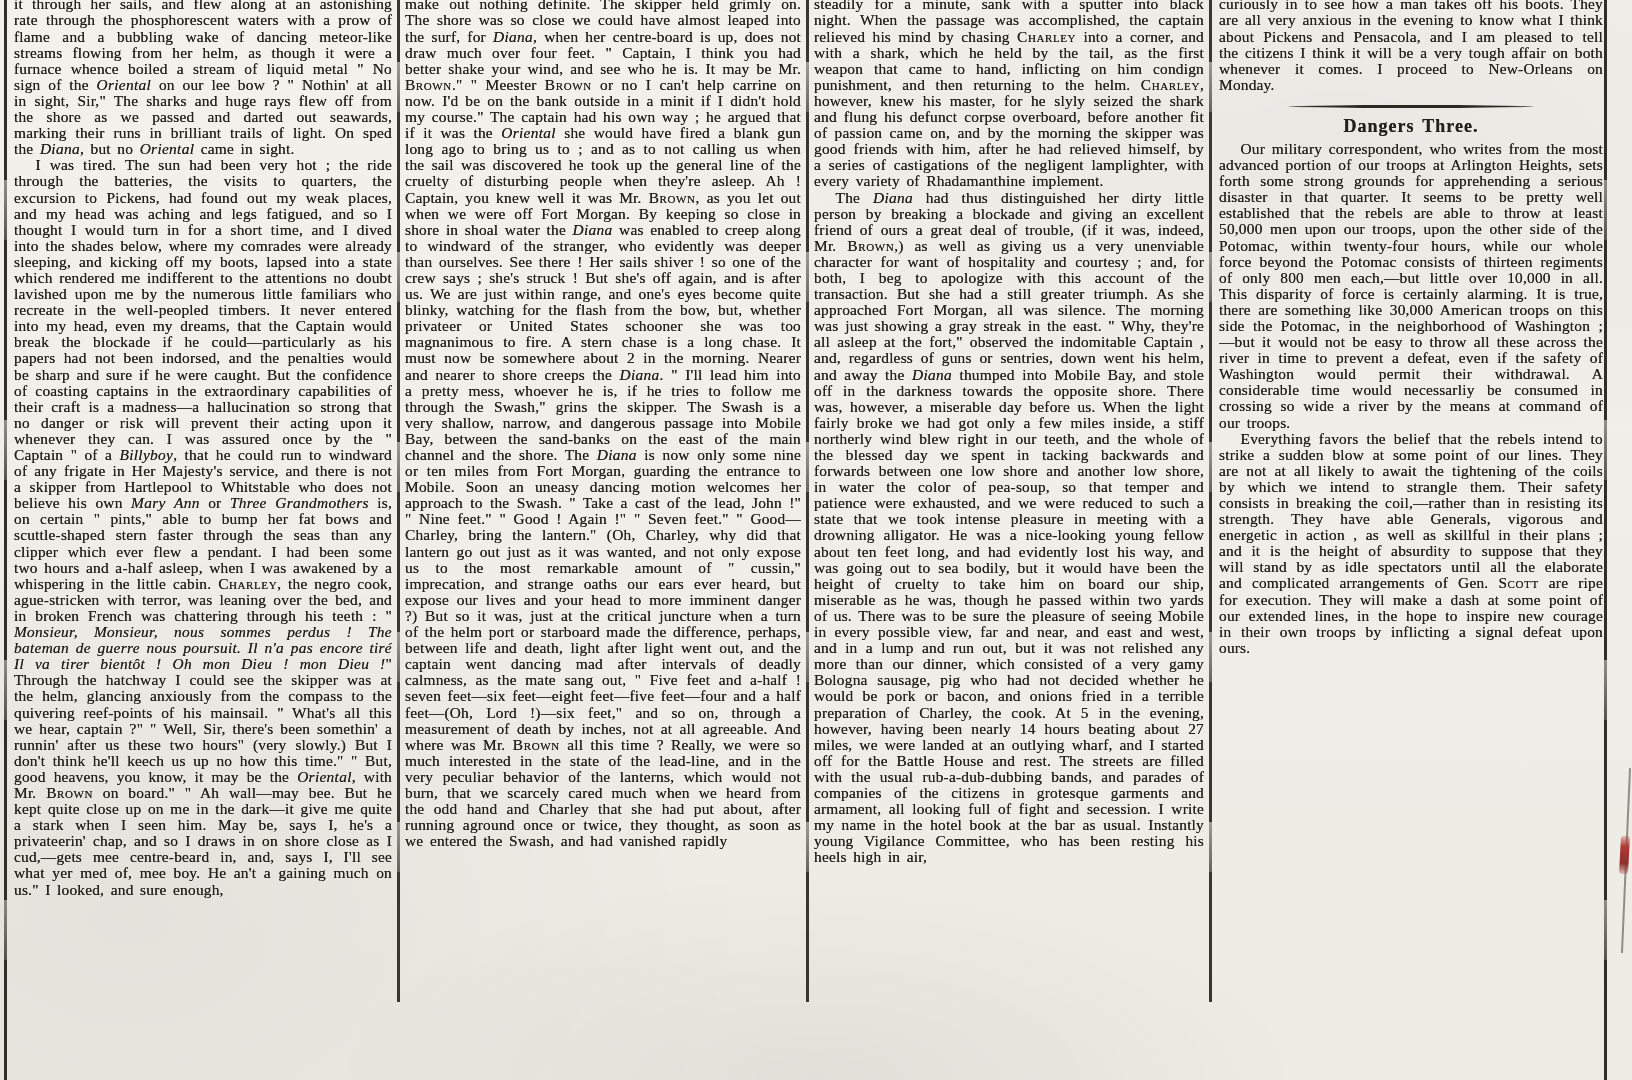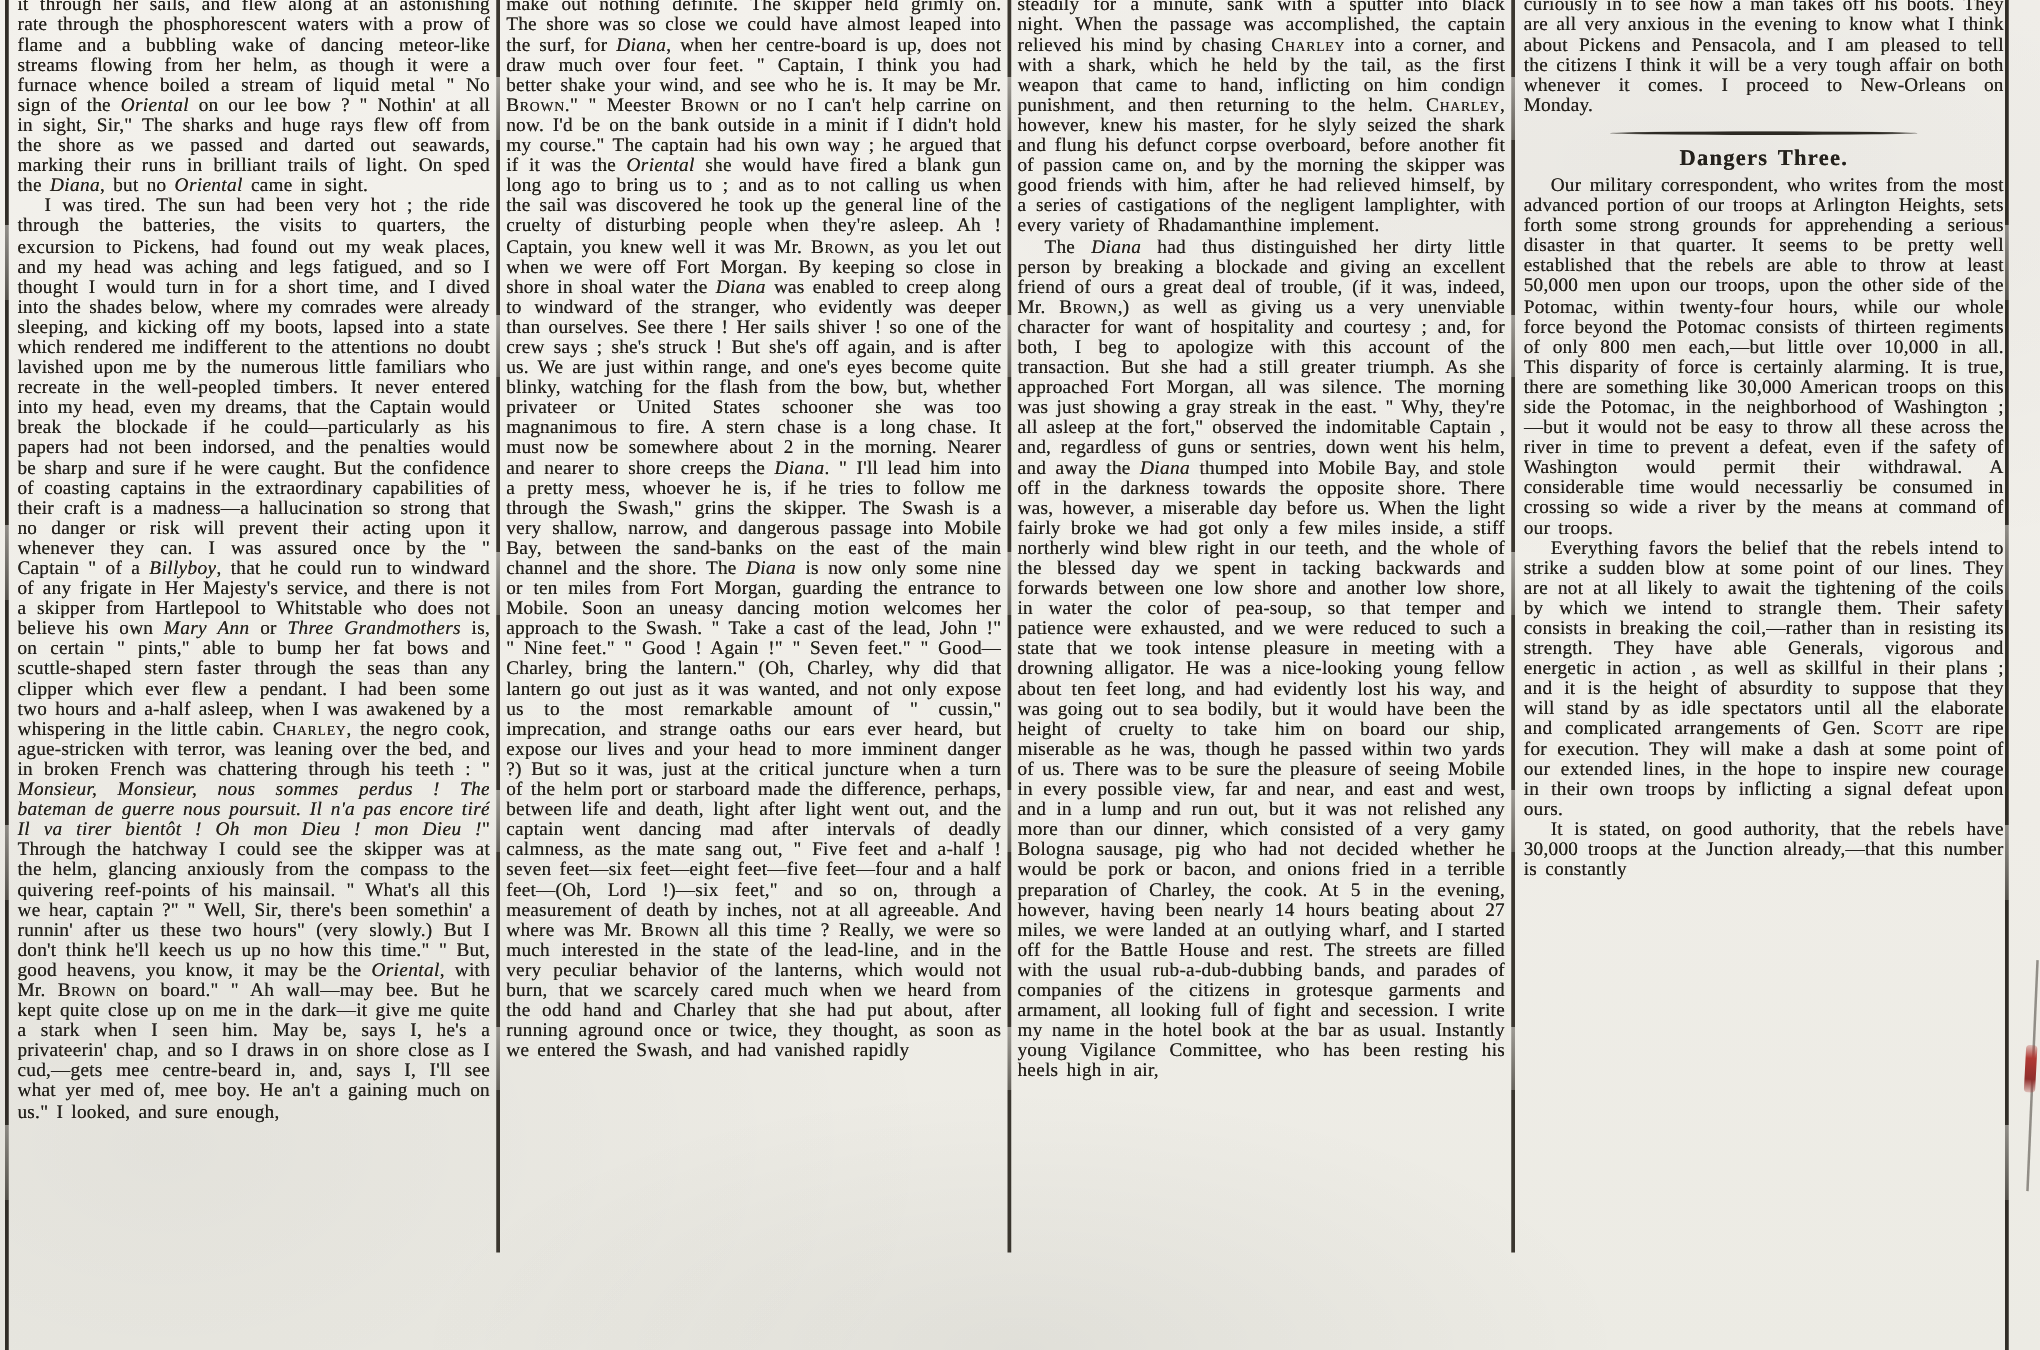--- a/index.html
+++ b/index.html
@@ -73,19 +73,18 @@
       <p class="noindent">in the darkness   It was little short of a miracle that we got past the elbow, for just at the critical moment, in a channel not more than 100 yards broad, with only six feet of water, the binnacle light, which had burned steadily for a minute, sank with a sputter into black night.  When the passage was accomplished, the captain relieved his mind by chasing <span class="sc">Charley</span> into a corner, and with a shark, which he held by the tail, as the first weapon that came to hand, inflicting on him condign punishment, and then returning to the helm.  <span class="sc">Charley</span>, however, knew his master, for he slyly seized the shark and flung his defunct corpse overboard, before another fit of passion came on, and by the morning the skipper was good friends with him, after he had relieved himself, by a series of castigations of the negligent lamplighter, with every variety of Rhadamanthine implement.</p>
       <p class="indent">The <i>Diana</i> had thus distinguished her dirty little person by breaking a blockade and giving an excellent friend of ours a great deal of trouble, (if it was, indeed, Mr. <span class="sc">Brown</span>,) as well as giving us a very unenviable character for want of hospitality and courtesy ; and, for both, I beg to apologize with this account of the transaction.  But she had a still greater triumph.  As she approached Fort Morgan, all was silence.  The morning was just showing a gray streak in the east.  " Why, they're all asleep at the fort," observed the indomitable Captain , and, regardless of guns or sentries, down went his helm, and away the <i>Diana</i> thumped into Mobile Bay, and stole off in the darkness towards the opposite shore.  There was, however, a miserable day before us.  When the light fairly broke we had got only a few miles inside, a stiff northerly wind blew right in our teeth, and the whole of the blessed day we spent in tacking backwards and forwards between one low shore and another low shore, in water the color of pea-soup, so that temper and patience were exhausted, and we were reduced to such a state that we took intense pleasure in meeting with a drowning alligator.  He was a nice-looking young fellow about ten feet long, and had evidently lost his way, and was going out to sea bodily, but it would have been the height of cruelty to take him on board our ship, miserable as he was, though he passed within two yards of us.  There was to be sure the pleasure of seeing Mobile in every possible view, far and near, and east and west, and in a lump and run out, but it was not relished any more than our dinner, which consisted of a very gamy Bologna sausage, pig who had not decided whether he would be pork or bacon, and onions fried in a terrible preparation of Charley, the cook.  At 5 in the evening, however, having been nearly 14 hours beating about 27 miles, we were landed at an outlying wharf, and I started off for the Battle House and rest.  The streets are filled with the usual rub-a-dub-dubbing bands, and parades of companies of the citizens in grotesque garments and armament, all looking full of fight and secession.  I write my name in the hotel book at the bar as usual.  Instantly young Vigilance Committee, who has been resting his heels high in air,</p>
     </div>
     <div class="gutter g-3"></div>
     <div class="col col-4">
       <p class="noindent">with one eye on the staircase and the other on the end of his cigar, stalks forth and reads my style and title, and I have the satisfaction of slapping the door in his face as he saunters after me to my room, and looks curiously in to see how a man takes off his boots.  They are all very anxious in the evening to know what I think about Pickens and Pensacola, and I am pleased to tell the citizens I think it will be a very tough affair on both whenever it comes.  I proceed to New-Orleans on Monday.</p>
       <div class="hrule"></div>
       <h2 class="headline">Dangers Three.</h2>
       <p class="indent">Our military correspondent, who writes from the most advanced portion of our troops at Arlington Heights, sets forth some strong grounds for apprehending a serious disaster in that quarter.  It seems to be pretty well established that the rebels are able to throw at least 50,000 men upon our troops, upon the other side of the Potomac, within twenty-four hours, while our whole force beyond the Potomac consists of thirteen regiments of only 800 men each,—but little over 10,000 in all.  This disparity of force is certainly alarming.  It is true, there are something like 30,000 American troops on this side the Potomac, in the neighborhood of Washington ;—but it would not be easy to throw all these across the river in time to prevent a defeat, even if the safety of Washington would permit their withdrawal.  A considerable time would necessarliy be consumed in crossing so wide a river by the means at command of our troops.</p>
       <p class="indent">Everything favors the belief that the rebels intend to strike a sudden blow at some point of our lines.  They are not at all likely to await the tightening of the coils by which we intend to strangle them.  Their safety consists in breaking the coil,—rather than in resisting its strength.  They have able Generals, vigorous and energetic in action , as well as skillful in their plans ;  and it is the height of absurdity to suppose that they will stand by as idle spectators until all the elaborate and complicated arrangements of Gen. <span class="sc">Scott</span> are ripe for execution.  They will make a dash at some point of our extended lines, in the hope to inspire new courage in their own troops by inflicting a signal defeat upon ours.</p>
-      <p class="indent">It is stated, on good authority, that the rebels have 30,000 troops at the Junction already,—that this number is constantly</p>
     </div>
   </div>
 <div id="left-rule" class="edge-rule"></div>
 <div id="right-rule" class="edge-rule"></div>
 <div id="scratch-line"></div>
 <div id="red-mark"></div>
 
 </body></html>

